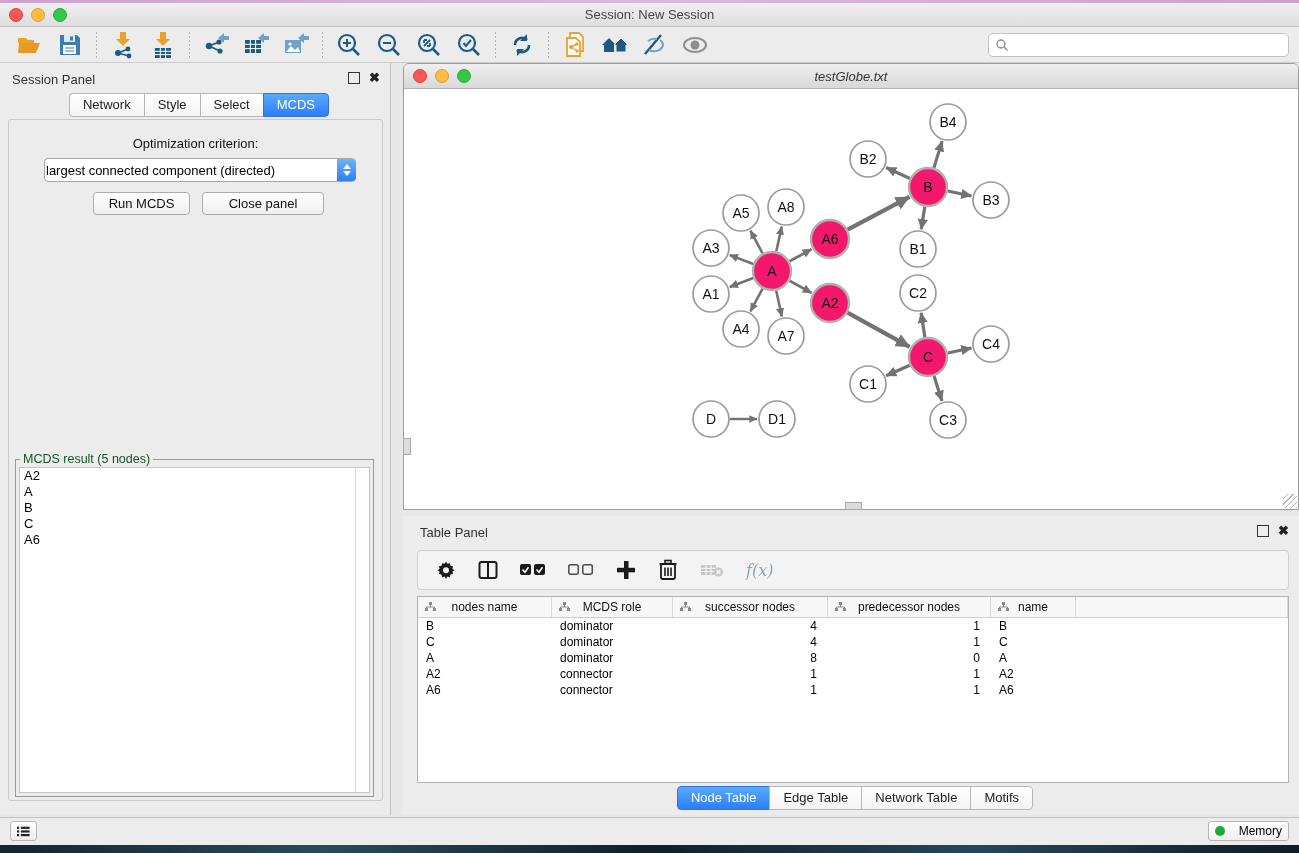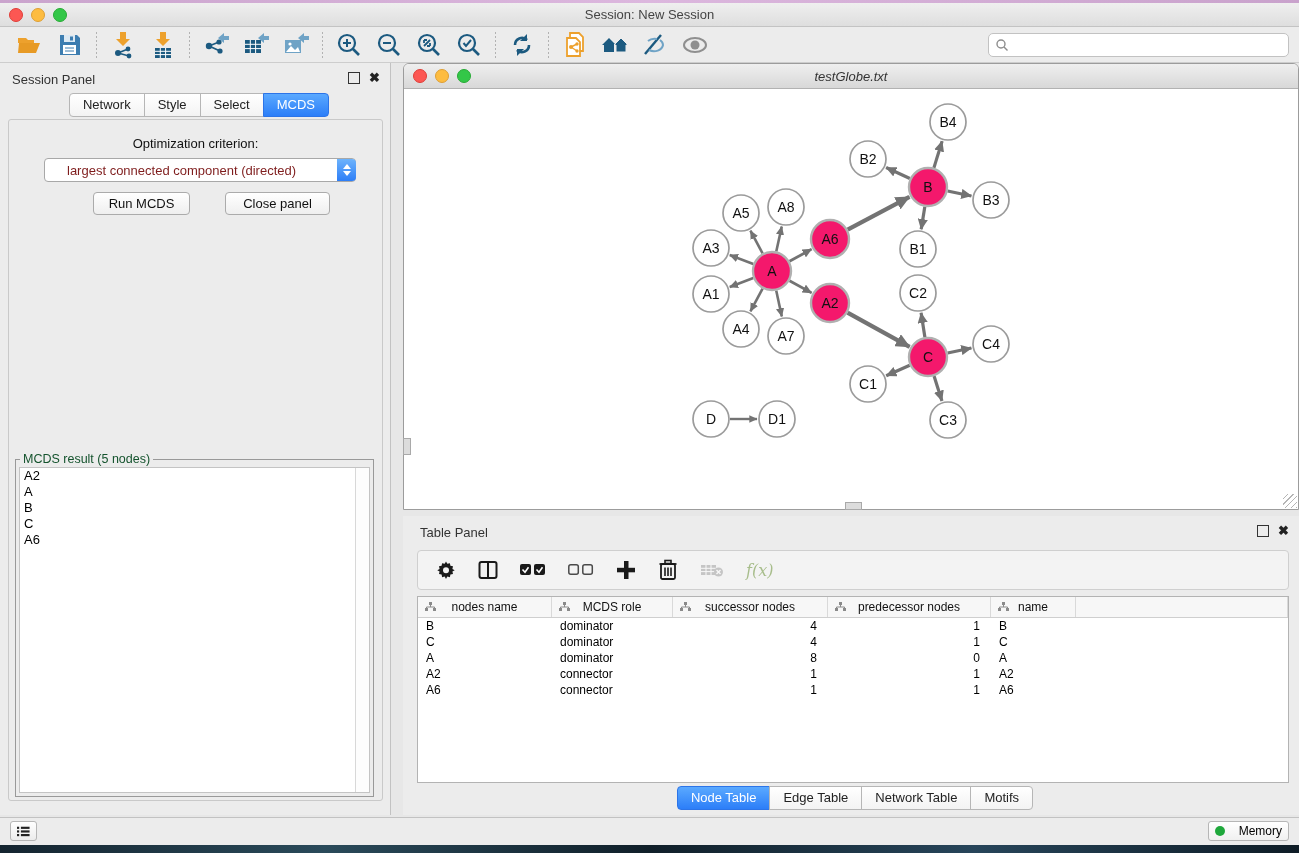--- a/index.html
+++ b/index.html
@@ -40,30 +40,30 @@
   .seg-tab{font-size:13px;color:#222;background:linear-gradient(#ffffff,#f3f3f3);
     border:1px solid #b6b6b6;padding:3px 13px 4px;margin-left:-1px;cursor:default;}
   .seg-tab:first-child{border-radius:4px 0 0 4px;margin-left:8px;}
   .seg-tab:last-child{border-radius:0 4px 4px 0;}
   .seg-tab.active{background:linear-gradient(#5aa9ff,#2c7ef8);color:#fff;border-color:#2c74e8;}
   .cp-content{position:absolute;left:8px;right:7px;top:56px;bottom:14px;
     border:1px solid #c9c9c9;border-radius:3px;}
   .opt-label{position:absolute;left:0;right:0;top:16px;text-align:center;font-size:13px;color:#111;}
   .dropdown{position:absolute;left:35px;top:38px;width:310px;height:22px;background:#fff;
     border:1px solid #a8a8a8;border-radius:4px;display:flex;align-items:center;}
-  .dropdown .dd-text{flex:1;font-size:13px;color:#7f1d1d;padding-left:22px;white-space:nowrap;}
+  .dropdown .dd-text{flex:1;font-size:13px;color:#000000;padding-left:1px;white-space:nowrap;}
   .dd-stepper{width:19px;height:22px;border-radius:0 4px 4px 0;margin-right:-1px;
     background:linear-gradient(#6db3fc,#2d7ef7);display:flex;flex-direction:column;
     align-items:center;justify-content:center;gap:2px;}
   .dd-up{width:0;height:0;border-left:4px solid transparent;border-right:4px solid transparent;border-bottom:5px solid #fff;}
   .dd-down{width:0;height:0;border-left:4px solid transparent;border-right:4px solid transparent;border-top:5px solid #fff;}
   .cp-btn{position:absolute;top:72px;height:23px;font-size:13px;color:#111;
     background:linear-gradient(#ffffff,#efefef);border:1px solid #ababab;border-radius:4px;}
   .btn-run{left:84px;width:97px;}
-  .btn-close{left:193px;width:105px;margin-left:23px;}
+  .btn-close{left:193px;width:122px;}
   .groupbox{position:absolute;left:6px;right:8px;top:339px;bottom:3px;border:1px solid #999;}
   .gb-legend{position:absolute;top:-8px;left:4px;background:#ececec;padding:0 3px;font-size:12.5px;color:#14532d;}
   .gb-list{position:absolute;left:3px;right:3px;top:7px;bottom:3px;background:#fff;
     border:1px solid #c4c4c4;overflow:hidden;}
   .gb-scroll{position:absolute;right:0;top:0;bottom:0;width:13px;background:#fdfdfd;border-left:1px solid #d8d8d8;}
   .list-item{font-size:13px;color:#000;line-height:16px;padding-left:4px;}
   
   .net-window{position:absolute;left:403px;top:63px;width:896px;height:447px;background:#fff;
     border:1px solid #9c9c9c;border-radius:6px 6px 0 0;box-sizing:border-box;}
   .nw-titlebar{position:relative;height:24px;background:linear-gradient(#efefef,#d8d8d8);
@@ -79,21 +79,21 @@
     background:repeating-linear-gradient(135deg,transparent 0 3px,#b5b5b5 3px 4px);}
   
   .table-panel{position:absolute;left:403px;top:516px;right:0;bottom:38px;background:#ececec;}
   .tp-head{position:relative;height:28px;}
   .tp-title{position:absolute;left:17px;top:9px;font-size:13px;color:#333;}
   .tp-toolbar{position:absolute;left:14px;right:10px;top:34px;height:40px;background:#f3f3f3;
     border:1px solid #cfcfcf;border-radius:4px;display:flex;align-items:center;gap:22px;
     padding-left:18px;box-sizing:border-box;}
   .tt-btn{background:none;border:none;padding:0;display:flex;align-items:center;justify-content:center;}
   .tt-btn.disabled{opacity:.45;}
-  .fx-glyph{font-family:"DejaVu Serif",serif;font-style:italic;font-size:16px;color:#4d7c0f;}
+  .fx-glyph{font-family:"DejaVu Serif",serif;font-style:italic;font-size:16px;color:#0c4a6e;}
   .tp-table{position:absolute;left:14px;right:10px;top:80px;bottom:32px;background:#fff;
     border:1px solid #b3b3b3;overflow:hidden;}
   .t-header,.t-row{display:grid;grid-template-columns:134px 121px 155px 163px 85px 1fr;}
   .t-header{background:#f7f7f7;border-bottom:1px solid #cfcfcf;height:20px;}
   .th-cell{position:relative;border-right:1px solid #d9d9d9;font-size:12px;color:#111;
     display:flex;align-items:center;justify-content:center;}
   .th-cell .tree-ic{position:absolute;left:7px;top:5px;}
   .t-row{height:16px;}
   .t-cell{font-size:12px;color:#000;border-right:1px solid transparent;
     display:flex;align-items:center;padding:0 8px;white-space:nowrap;}

